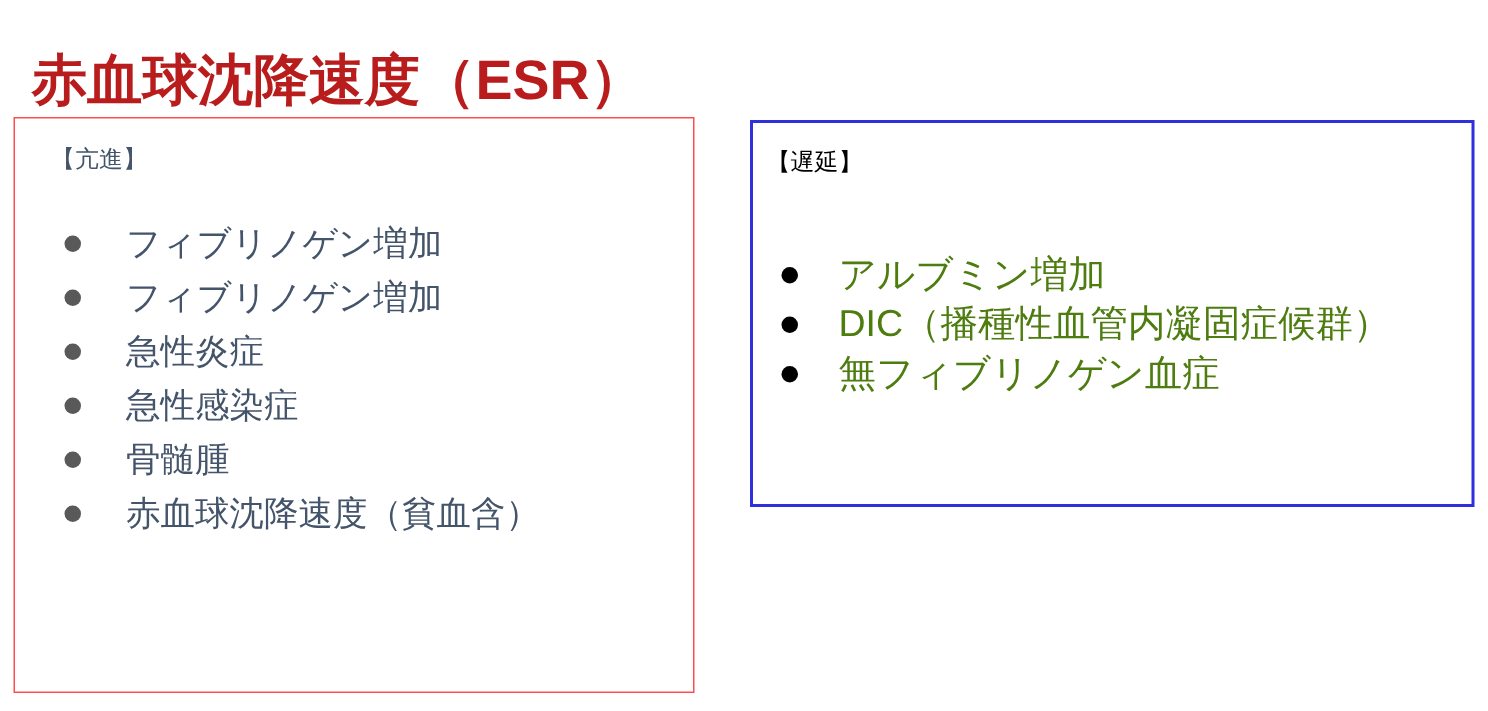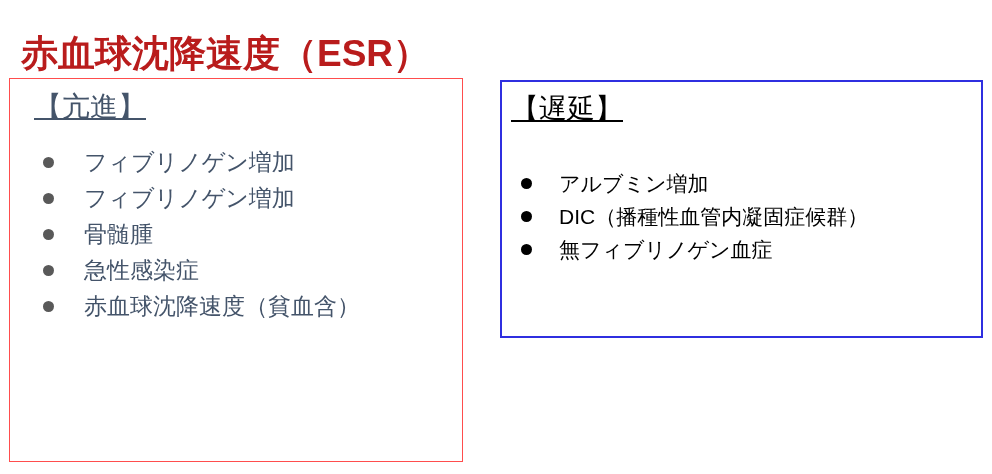--- a/index.html
+++ b/index.html
@@ -46,24 +46,23 @@
   .panel-right {
     left: 500px;
     top: 80px;
     width: 483px;
     height: 258px;
     border: 2px solid #2F2FE0;
   }
 
   .panel-heading {
     position: absolute;
-    font-size: 28px;
+    font-size: 16px;
     line-height: 26px;
     white-space: nowrap;
-    text-decoration: underline;
   }
 
   .panel-left .panel-heading {
     left: 24px;
     top: 15px;
     color: #44546A;
   }
 
   .panel-right .panel-heading {
     left: 9px;
@@ -118,22 +117,22 @@
   }
 
   
   .panel-right ul.item-list {
     left: 19px;
     top: 85px;
   }
   .panel-right ul.item-list li {
     height: 33px;
     line-height: 33px;
-    font-size: 21px;
-    color: #000000;
+    font-size: 25px;
+    color: #4d7c0f;
   }
   .panel-right ul.item-list li .bullet {
     width: 11px;
     height: 11px;
     background: #000000;
     left: 0px;
     top: 11px;
   }
   .panel-right ul.item-list li .item-text {
     padding-left: 38px;
@@ -150,25 +149,29 @@
     <li>
       <span class="bullet"></span>
       <span class="item-text">フィブリノゲン増加</span>
     </li>
     <li>
       <span class="bullet"></span>
       <span class="item-text">フィブリノゲン増加</span>
     </li>
     <li>
       <span class="bullet"></span>
-      <span class="item-text">骨髄腫</span>
+      <span class="item-text">急性炎症</span>
     </li>
     <li>
       <span class="bullet"></span>
       <span class="item-text">急性感染症</span>
+    </li>
+    <li>
+      <span class="bullet"></span>
+      <span class="item-text">骨髄腫</span>
     </li>
     <li>
       <span class="bullet"></span>
       <span class="item-text">赤血球沈降速度（貧血含）</span>
     </li>
   </ul>
 </section>
 
 <section class="panel panel-right">
   <div class="panel-heading">【遅延】</div>

